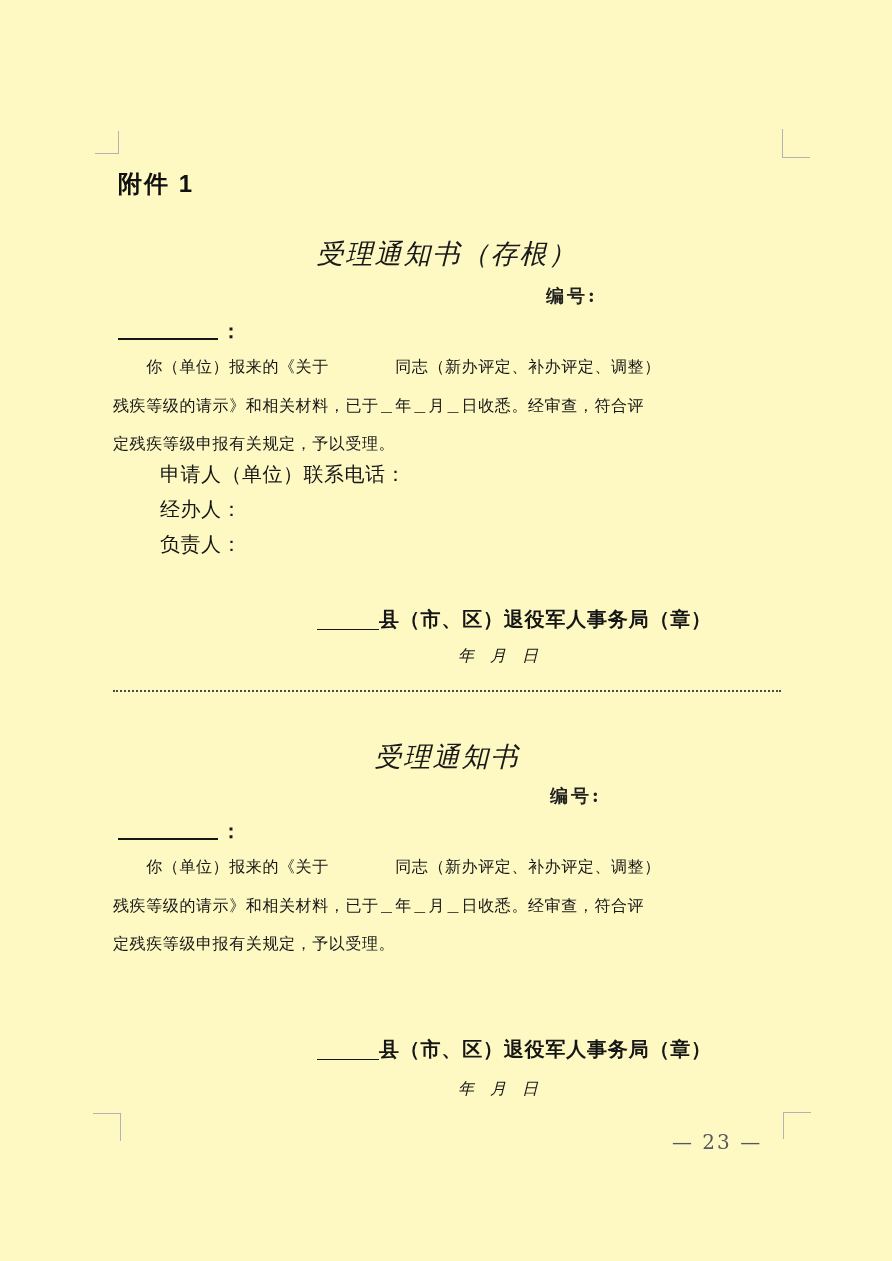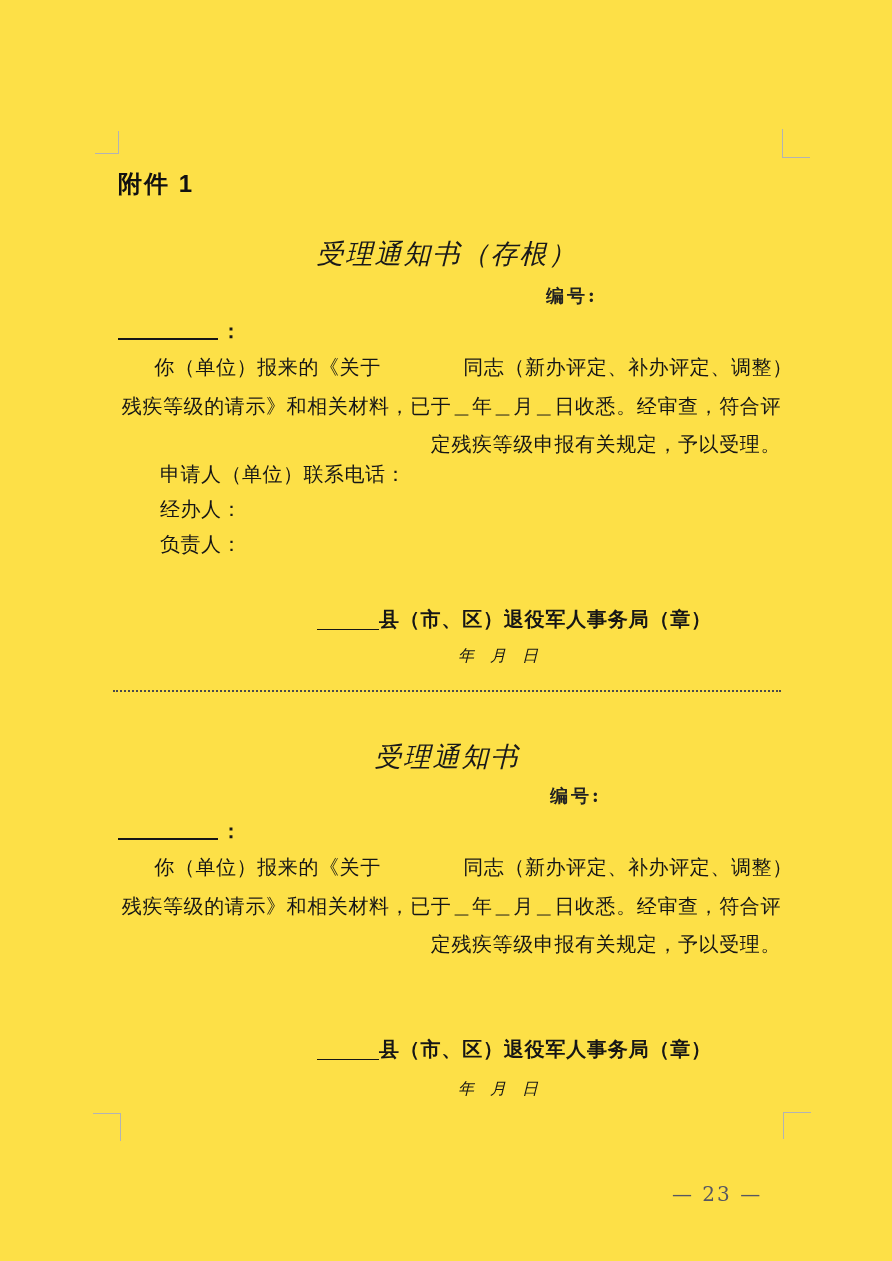--- a/index.html
+++ b/index.html
@@ -1,19 +1,19 @@
 <!DOCTYPE html>
 <html><head>
 <meta charset="utf-8">
 <style>
   html,body { margin:0; padding:0; background:#ffffff; }
   .page {
     position:relative;
     width:892px; height:1261px;
-    background:#fde047;
+    background:#fef9c3;
     font-family:"DejaVu Serif", serif;
     color:#161616;
     overflow:hidden;
   }
   .abs { position:absolute; }
 
   
   .cm { position:absolute; }
   .cm-tl { left:95px;  top:131px;  width:23px; height:22px; border-right:1px solid #b3b3b3; border-bottom:1px solid #b3b3b3; }
   .cm-tr { left:782px; top:129px;  width:27px; height:28px; border-left:1px solid #b3b3b3;  border-bottom:1px solid #b3b3b3; }
@@ -38,21 +38,21 @@
   .number-label { font-size:18px; letter-spacing:3px; color:#222;font-weight:bold; }
   .n1 { left:546px; top:284px; }
   .n2 { left:550px; top:784px; }
 
   .salutation { left:118px; height:24px; display:flex; align-items:flex-end; }
   .s1 { top:316px; }
   .s2 { top:816px; }
   .blank-line { width:100px; height:100%; border-bottom:2px solid #161616; }
   .salutation-colon { font-size:20px; font-weight:bold; line-height:18px; margin-left:3px; }
 
-  .para { left:113px; width:668px; font-size:20px; letter-spacing:0.6px;text-align:right; }
+  .para { left:113px; width:668px; font-size:16px; letter-spacing:0.6px; }
   .p1 { top:348px; }
   .p2 { top:848px; }
   .para .pline { height:38.5px; line-height:38.5px; white-space:pre; }
 
   .indent-line { font-size:20px; letter-spacing:0.5px; line-height:1; white-space:pre; }
   .c1 { left:160px; top:464px; }
   .c2 { left:160px; top:499px; }
   .c3 { left:160px; top:534px; }
 
   .signature { left:317px; height:26px; display:flex; align-items:flex-end;font-weight:bold; }
@@ -61,21 +61,21 @@
   .sig-blank { width:62px; height:100%; border-bottom:1.5px solid #161616; }
   .sig-text { font-size:20px; letter-spacing:0.8px; line-height:22px; white-space:pre; }
 
   .date-line { font-size:16px; line-height:1; white-space:pre;font-style:italic; }
   .d1 { left:458px; top:648px; }
   .d2 { left:458px; top:1081px; }
 
   .divider { left:113px; top:682px; width:668px; height:8px; border-bottom:2px dotted #4a4a4a; }
 
   .pagenum {
-    left:672px; top:1182px;
+    left:672px; top:1130px;
     font-size:20px; letter-spacing:2px; color:#575762;
     white-space:pre;
   }
 </style>
 </head>
 <body>
 
 <div class="page">
 
   <div class="cm cm-tl"></div>

